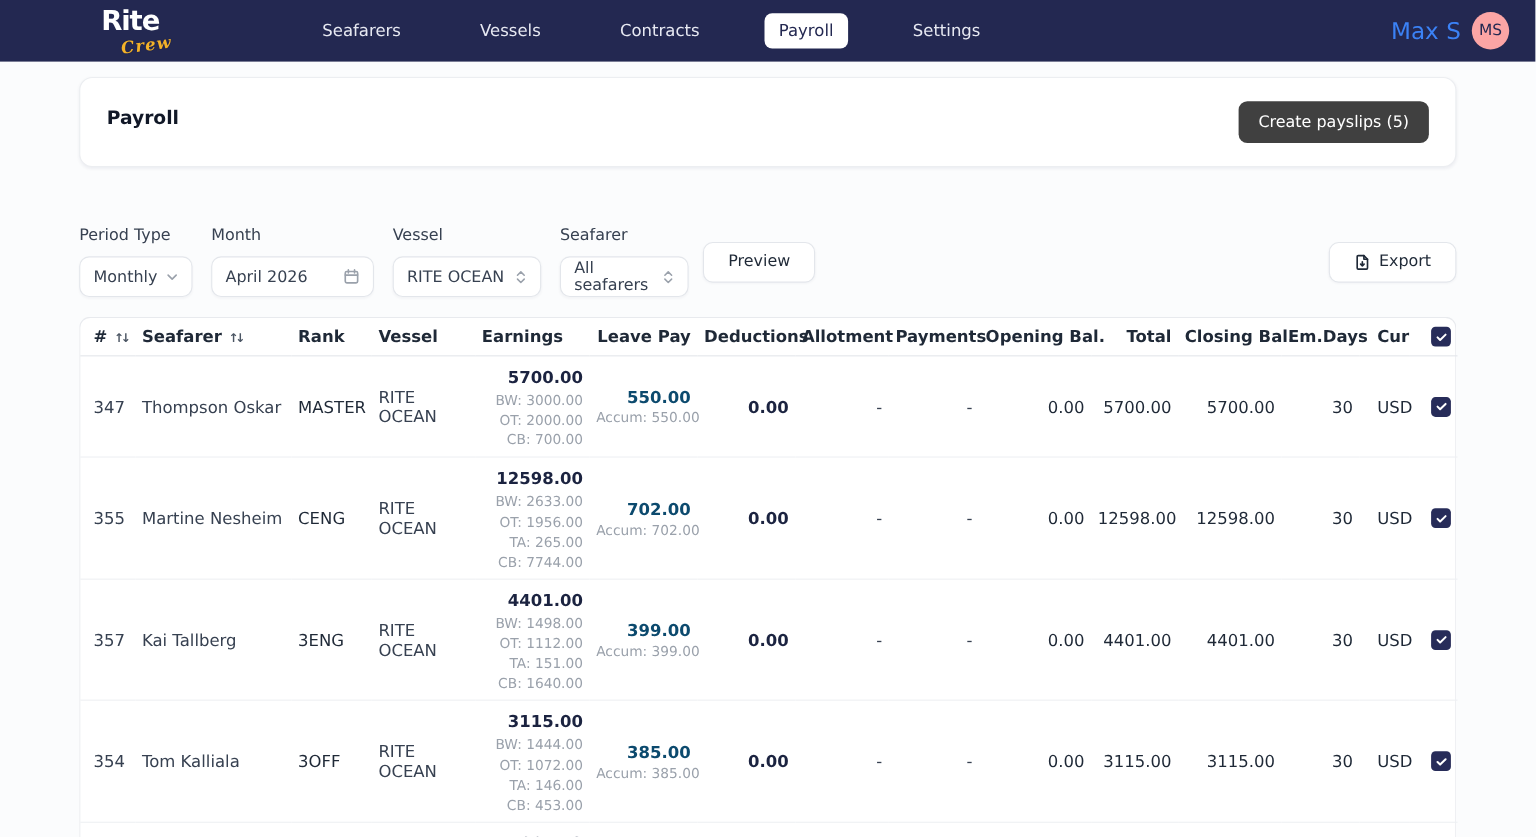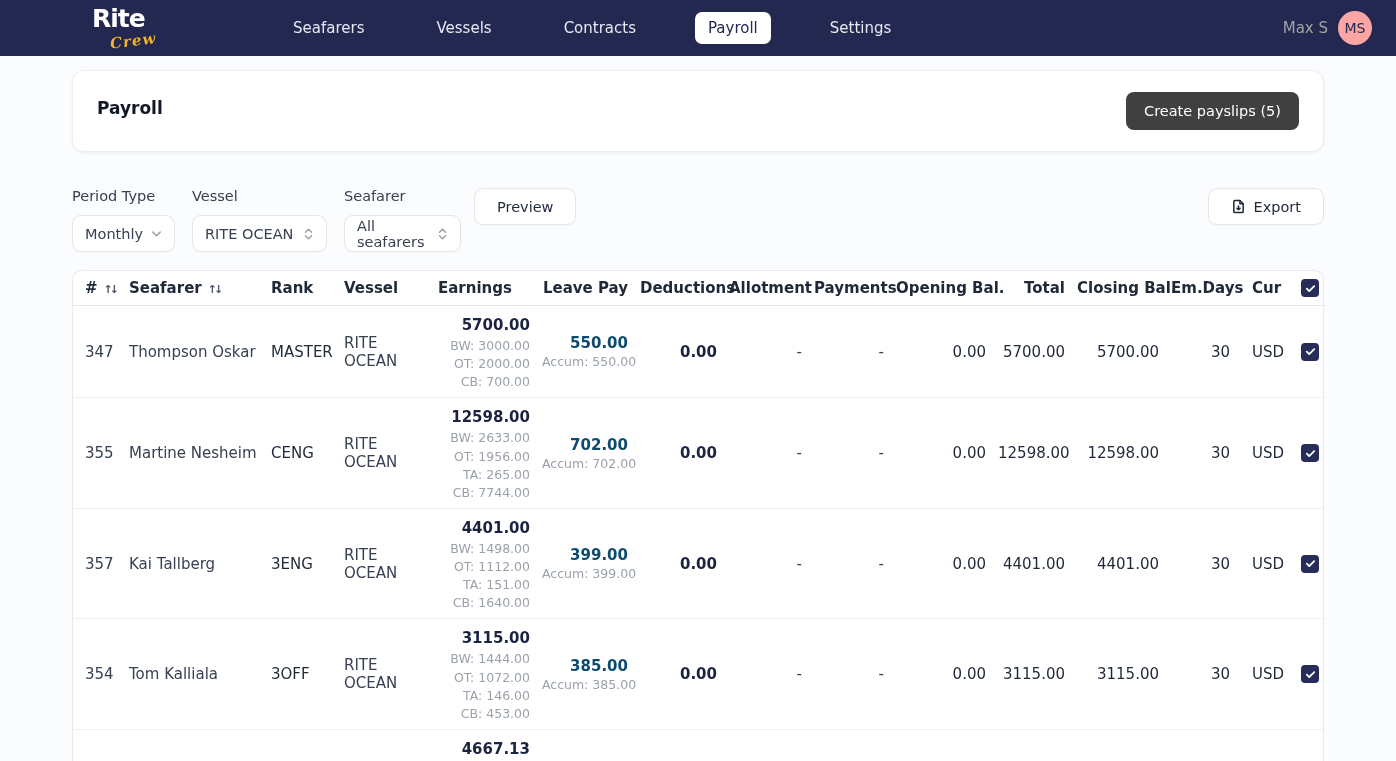--- a/index.html
+++ b/index.html
@@ -10,36 +10,36 @@
   .navbar { height:56px; background:#232851; display:flex; align-items:center; padding:0 24px; }
   .brand { width:70px; margin-left:68px; position:relative; cursor:pointer; }
   .brand-top { color:#fff; font-weight:800; font-size:25px; letter-spacing:-1px; line-height:1; }
   .brand-bottom { color:#f3b229; font-style:italic; font-weight:700; font-size:15px;
     letter-spacing:1px; transform:rotate(-7deg); display:inline-block; margin-top:-7px; margin-left:18px;
     text-shadow:0 0 1px #1b1f3f; font-family:"DejaVu Serif","Liberation Serif",serif; }
   .nav-items { display:flex; align-items:center; gap:46px; margin-left:118px; }
   .nav-item { color:#e7e9f2; font-size:15px; padding:7px 13px; border-radius:7px; cursor:pointer; white-space:nowrap; }
   .nav-item.active { background:#fff; color:#232851; font-weight:500; }
   .nav-user { margin-left:auto; display:flex; align-items:center; gap:10px; }
-  .nav-user-name { color:#a3a3a3; font-size:15px; }
+  .nav-user-name { color:#3b82f6; font-size:21px; }
   .nav-avatar { width:34px; height:34px; border-radius:50%; background:#fca5a5; color:#232851;
     display:flex; align-items:center; justify-content:center; font-size:14px; font-weight:500; cursor:pointer; }
 
   
   .page { padding:14px 72px 0 72px; }
 
   .header-card { background:#fff; border:1px solid #eceef1; border-radius:12px;
     box-shadow:0 1px 3px rgba(20,25,60,.06); padding:21px 24px; display:flex; align-items:center; justify-content:space-between; }
   .header-title { font-size:17px; font-weight:700; color:#111827; margin-bottom:6px; }
   .header-sub { font-size:14.5px; color:#6b7280; }
   .btn-primary { background:#404040; color:#fff; border:none; font-size:14.5px;
     padding:11px 18px; border-radius:8px; cursor:pointer; font-family:inherit; }
 
   
-  .filters { display:flex; align-items:flex-start; margin-top:36px; }
+  .filters { display:flex; align-items:center; margin-top:54px; }
   .filter-group { margin-right:17px; }
   .filter-label { font-size:14.5px; color:#374151; margin-bottom:11px; }
   .filter-box { background:#fff; border:1px solid #e3e6eb; border-radius:9px; height:37px;
     display:flex; align-items:center; justify-content:space-between; padding:0 12px;
     font-size:14.5px; color:#374151; cursor:pointer; box-shadow:0 1px 2px rgba(20,25,60,.03); }
   .w-period { width:103px; } .w-month { width:148px; } .w-vessel { width:135px; } .w-seafarer { width:117px; }
   .filter-icon { color:#9aa1ab; display:flex; align-items:center; margin-left:8px; }
   .btn-secondary { background:#fff; border:1px solid #e3e6eb; border-radius:9px; height:37px;
     padding:0 22px; font-size:14.5px; color:#1f2937; cursor:pointer; font-family:inherit;
     display:flex; align-items:center; gap:8px; box-shadow:0 1px 2px rgba(20,25,60,.03); }
@@ -102,20 +102,32 @@
   </div>
 
   <div class="filters">
     <div class="filter-group">
       <div class="filter-label">Period Type</div>
       <div class="filter-box w-period">
         <span>Monthly</span>
         <span class="filter-icon">
           <svg class="stroke" width="11" height="11" viewBox="0 0 12 12">
               <path d="M2 4.5l4 4 4-4"></path>
+            </svg>
+        </span>
+      </div>
+    </div>
+    <div class="filter-group">
+      <div class="filter-label">Month</div>
+      <div class="filter-box w-month">
+        <span>April 2026</span>
+        <span class="filter-icon">
+          <svg class="stroke" width="15" height="15" viewBox="0 0 16 16">
+              <rect x="2" y="3" width="12" height="11" rx="1.5"></rect>
+              <path d="M2 6.5h12M5 1.5v3M11 1.5v3"></path>
             </svg>
         </span>
       </div>
     </div>
     <div class="filter-group">
       <div class="filter-label">Vessel</div>
       <div class="filter-box w-vessel">
         <span>RITE OCEAN</span>
         <span class="filter-icon">
           <svg class="stroke" width="11" height="14" viewBox="0 0 12 16">

